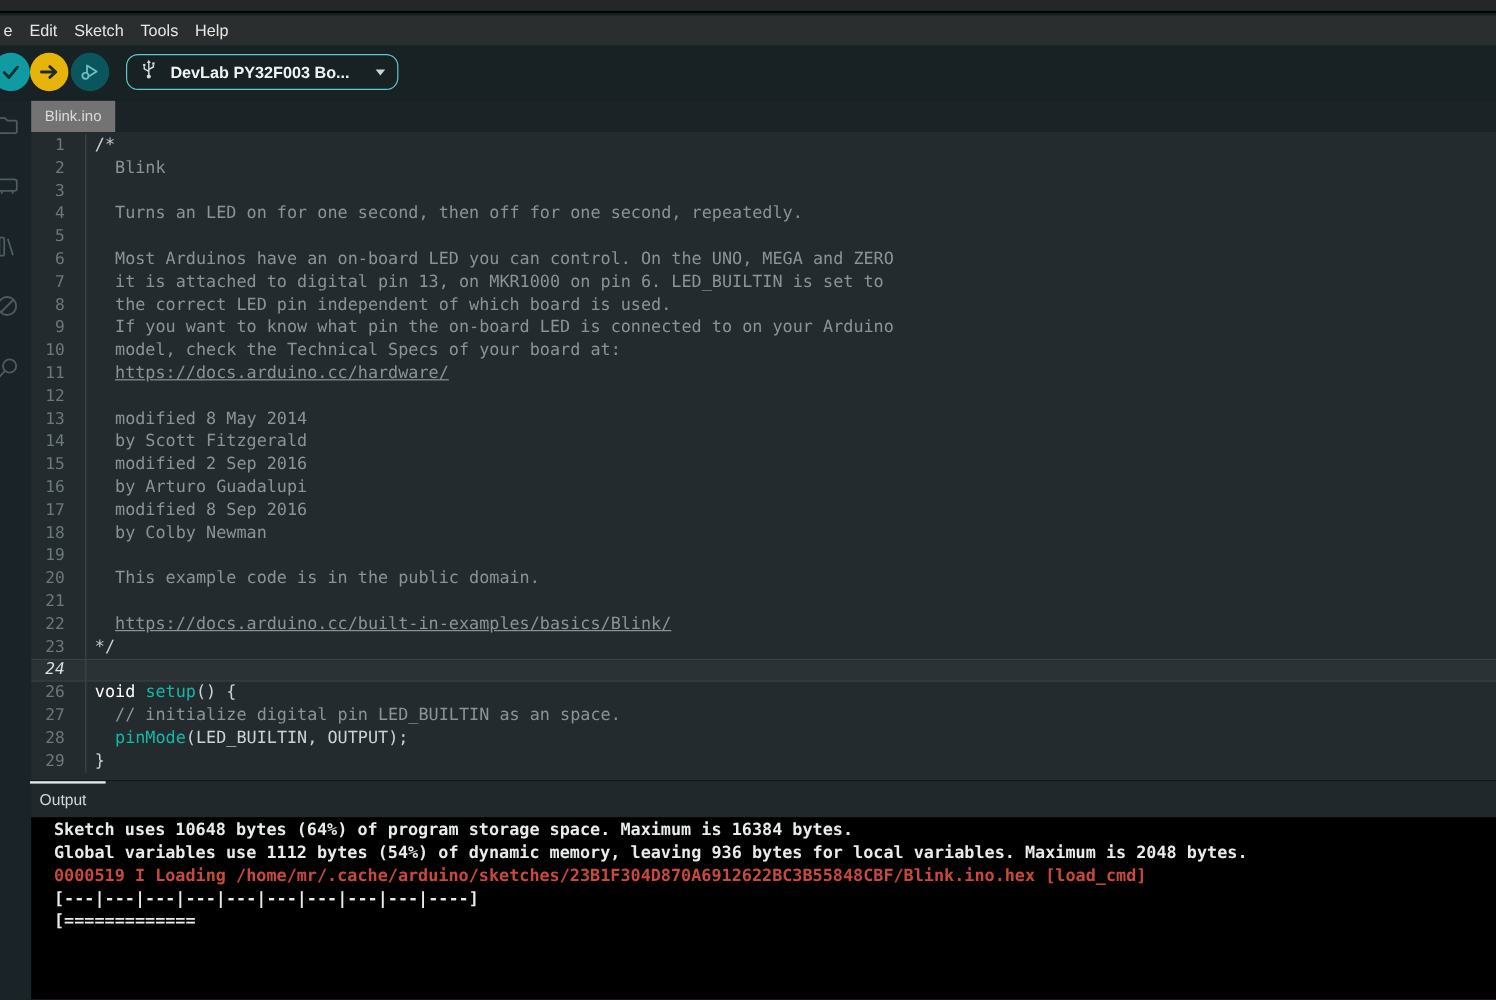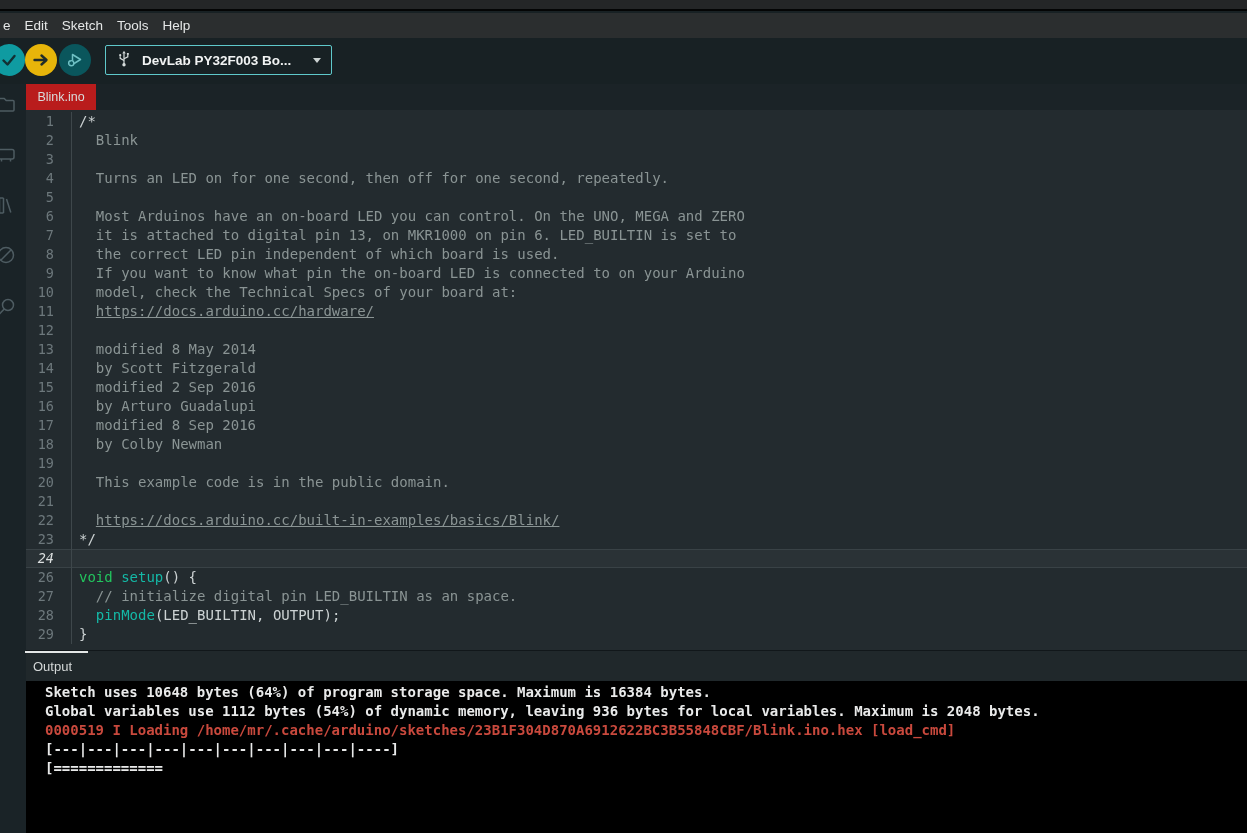--- a/index.html
+++ b/index.html
@@ -18,51 +18,51 @@
 
   #toolbar { position:absolute; top:38px; left:0; width:1247px; height:46px; background:#182124; }
   .tbtn { position:absolute; top:44px; width:32px; height:32px; border-radius:50%;
     display:flex; align-items:center; justify-content:center; }
   #btn-verify { left:-7px; top:6px; background:#0f9ba1; }
   #btn-upload { left:25px; top:6px; background:#e7b50a; }
   #btn-debug  { left:59px; top:6px; background:#0a565c; }
   .tbtn svg { display:block; }
 
   #board-selector { position:absolute; left:105px; top:7px; width:227px; height:30px;
-    border:1px solid #5fc9cb; border-radius:2px; background:#182124;
+    border:1px solid #5fc9cb; border-radius:10px; background:#182124;
     display:flex; align-items:center; padding:0 10px; }
   #board-selector .board-label { color:#f1f3f3; font-size:13.5px; font-weight:bold; margin-left:10px; white-space:nowrap; }
   #board-caret { margin-left:auto; width:0; height:0;
     border-left:4.5px solid transparent; border-right:4.5px solid transparent; border-top:5.5px solid #ccd3d3; }
 
   
   #sidebar { position:absolute; top:84px; left:0; width:26px; height:749px;
     background:#1a2327; overflow:hidden; }
   #sidebar .side-icon { position:absolute; left:-5px; width:22px; height:22px; }
   #sidebar svg { stroke:#4e5c62; fill:none; stroke-width:1.5; }
 
   
   #tabbar { position:absolute; top:84px; left:26px; width:1221px; height:26px; background:#1b2327; }
-  #tab-active { width:70px; height:26px; background:#b91c1c; color:#d8dcdc;
+  #tab-active { width:70px; height:26px; background:#737373; color:#d8dcdc;
     font-size:12.5px; display:flex; align-items:center; justify-content:center; }
 
   
   #editor { position:absolute; top:110px; left:26px; width:1221px; height:540px;
     background:#232b2f; overflow:hidden;
     font-family:"DejaVu Sans Mono", monospace; font-size:14px; line-height:19px; padding-top:2px; }
   .row { display:flex; height:19px; }
   .ln { flex:none; width:46px; padding-right:17px; text-align:right; color:#6d787c;
     border-right:1px solid #3e474b; font-size:13.5px; }
   .code { padding-left:7px; white-space:pre; }
   .row.current { background:#2a3236; box-shadow: inset 0 1px 0 #394246, inset 0 -1px 0 #394246; }
   .row.current .ln { color:#dbdfdf;font-style:italic; }
   .tk-plain   { color:#ccd2d3; }
   .tk-comment { color:#8a9494; }
   .tk-link    { color:#8a9494; text-decoration:underline; }
-  .tk-keyword { color:#22c55e; }
+  .tk-keyword { color:#ffffff; }
   .tk-func    { color:#14b8a6; }
 
   
   #output-panel { position:absolute; top:650px; left:26px; width:1221px; height:183px;
     background:#20282b; border-top:1px solid #11171a; }
   #drag-handle { position:absolute; top:0; left:-1px; width:63px; height:2px; background:#e3e6e6; }
   #output-label { position:absolute; top:8px; left:7px; color:#d3d7d7; font-size:13px; }
   #console { position:absolute; top:30px; left:0; right:0; bottom:0; background:#000;
     font-family:"DejaVu Sans Mono", monospace; font-size:14px; font-weight:bold;
     line-height:19px; padding:2px 0 0 19px; white-space:pre; overflow:hidden; }

